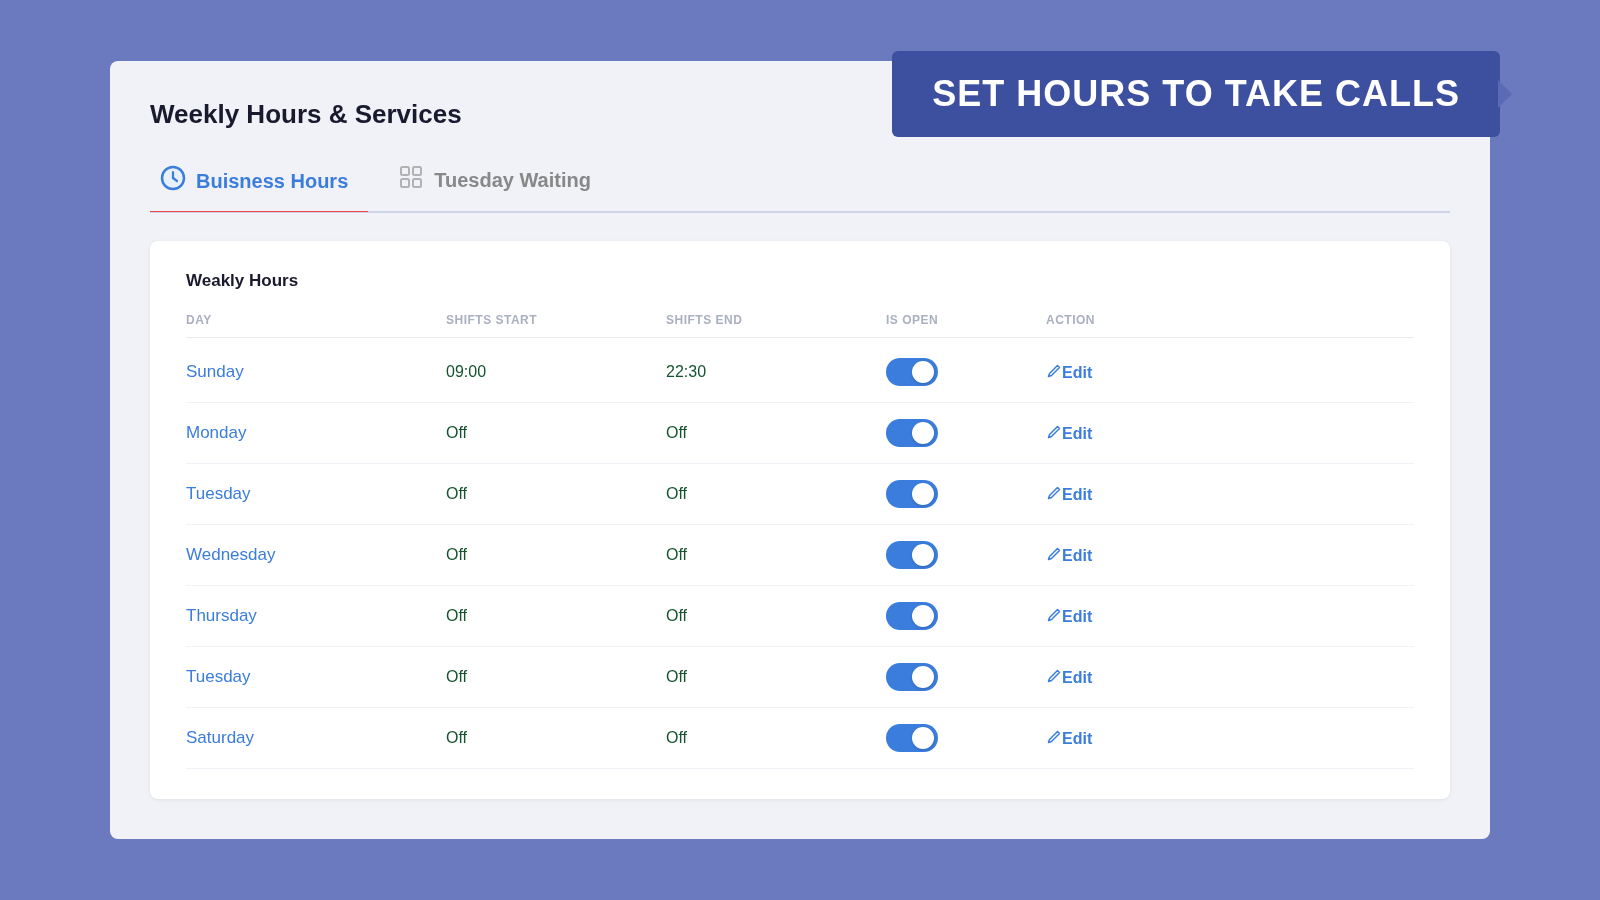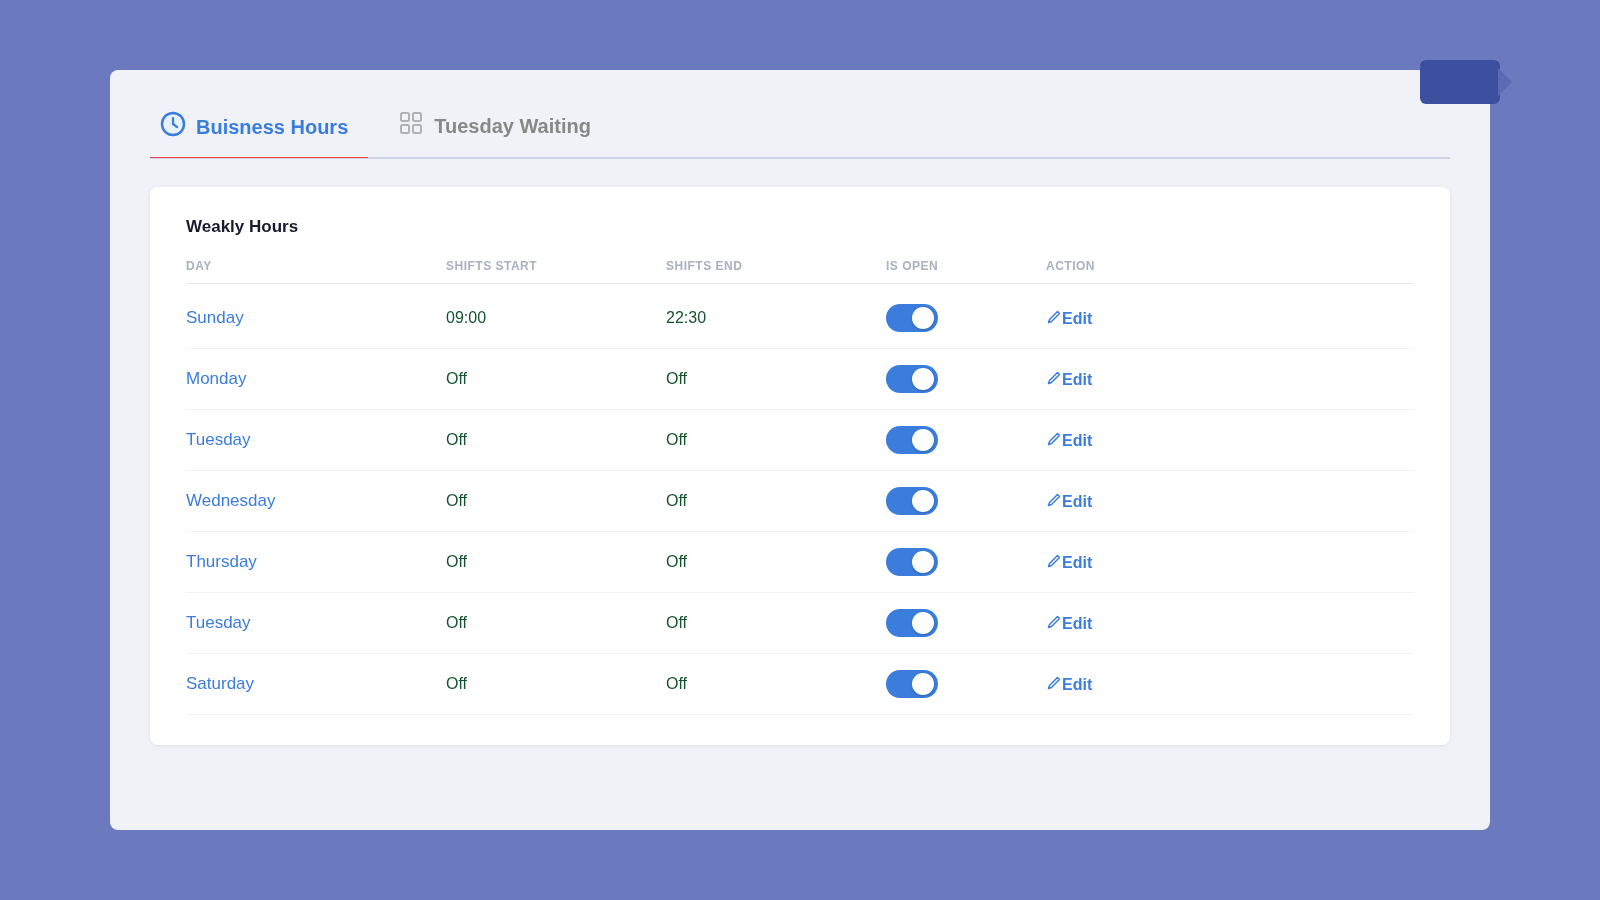--- a/index.html
+++ b/index.html
@@ -177,23 +177,25 @@
       opacity: 0.6;
     }
   </style>
 </head>
 <body>
 
 <div class="outer-wrapper">
   <div class="main-card">
 
     <div class="header-banner">
+      <span class="header-banner-title">SET HOURS TO TAKE CALLS</span>
       <div class="header-banner-arrow"></div>
     </div>
 
+    <h1 class="page-title">Weekly Hours &amp; Services</h1>
 
     <div class="tabs-container">
       <div class="tab active">
         <span class="tab-icon">
           <svg class="clock-icon-svg" viewBox="0 0 26 26" fill="none" xmlns="http://www.w3.org/2000/svg">
             <circle cx="13" cy="13" r="11" stroke="#3b7ddd" stroke-width="2.5" fill="#e8f0fb"></circle>
             <line x1="13" y1="7" x2="13" y2="13" stroke="#3b7ddd" stroke-width="2.2" stroke-linecap="round"></line>
             <line x1="13" y1="13" x2="17" y2="16" stroke="#3b7ddd" stroke-width="2.2" stroke-linecap="round"></line>
           </svg>
         </span>

